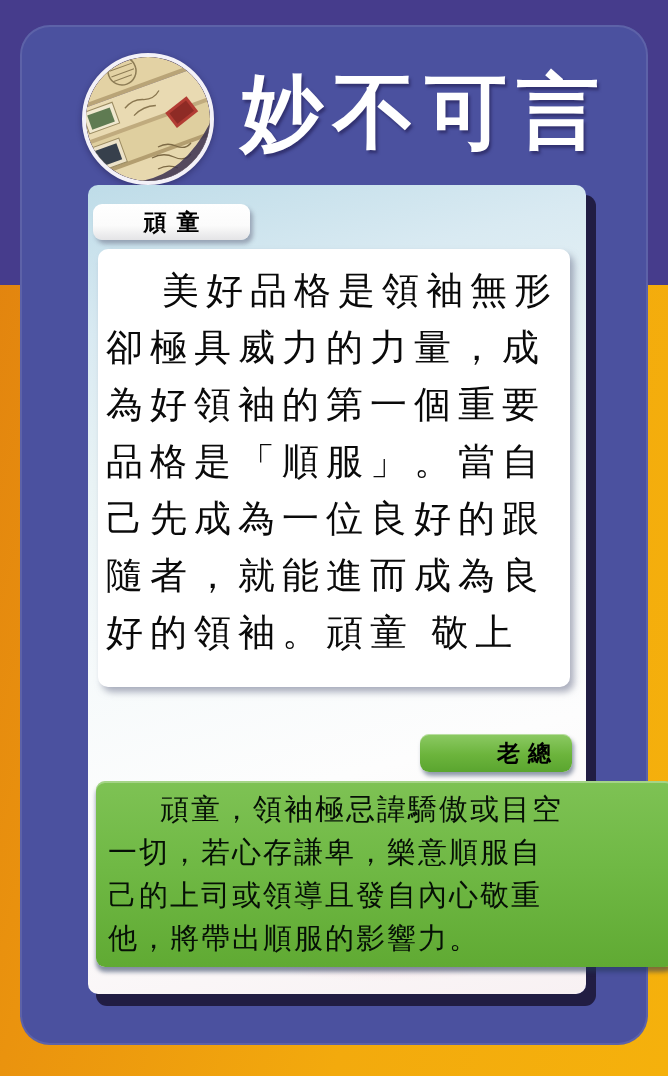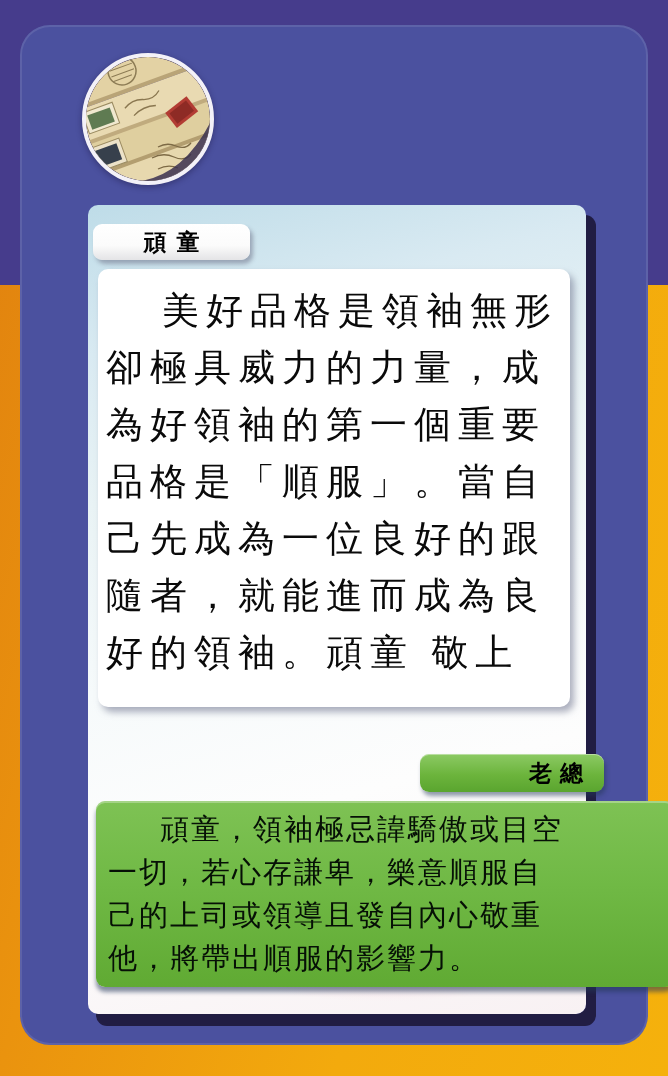--- a/index.html
+++ b/index.html
@@ -20,37 +20,37 @@
     box-shadow:0 2px 6px rgba(20,15,50,.4);
   }
   .avatar svg{display:block;width:124px;height:124px;}
   .title{
     position:absolute;left:180px;top:22px;width:450px;height:130px;
     margin:0;line-height:130px;text-align:center;
     font-size:82px;font-weight:bold;color:#ffffff;letter-spacing:10px;
     text-shadow:2px 3px 3px rgba(30,24,75,.55);white-space:nowrap;
   }
   .card{
-    position:absolute;left:68px;top:180px;width:498px;height:809px;border-radius:10px;
+    position:absolute;left:68px;top:160px;width:498px;height:809px;border-radius:10px;
     background:
       radial-gradient(closest-side at 60% 95%, rgba(246,212,220,.55), rgba(246,212,220,0) 70%),
       linear-gradient(165deg,#bedce8 0%,#d9eaf2 16%,#e9f3f5 32%,#f6fafb 52%,#fdfdfd 70%,#f8f1f3 100%);
     box-shadow:9px 11px 0 1px #211d43;
   }
   .tab{
     position:absolute;height:36px;line-height:36px;border-radius:9px;
     font-size:23px;font-weight:bold;color:#000;box-sizing:border-box;white-space:nowrap;
   }
   .tab-sender{
     left:5px;top:19px;width:157px;text-align:center;letter-spacing:10px;text-indent:10px;
     background:linear-gradient(180deg,#ffffff 0%,#fbfbfb 60%,#e4e4e6 100%);
     box-shadow:3px 4px 4px rgba(90,90,115,.45);
   }
   .tab-reply{
-    left:332px;top:549px;width:184px;height:38px;line-height:38px;
+    left:332px;top:549px;width:152px;height:38px;line-height:38px;
     text-align:right;padding-right:13px;letter-spacing:8px;
     background:linear-gradient(180deg,#8cca64 0%,#6cb43c 55%,#5aa52f 100%);
     box-shadow:2px 4px 4px rgba(35,55,90,.5), inset 0 1px 0 rgba(255,255,255,.4);
   }
   .msg-box{
     position:absolute;left:10px;top:64px;width:472px;height:438px;
     background:#ffffff;border-radius:10px;overflow:hidden;
     box-shadow:4px 5px 7px rgba(115,120,145,.6);
   }
   .msg-box p{
@@ -107,20 +107,21 @@
           <g transform="rotate(-38 95 55)">
             <rect x="82" y="46" width="27" height="19" fill="#b23c33"></rect>
             <rect x="85" y="49" width="21" height="13" fill="#8e2b25"></rect>
           </g>
           <path d="M72 90 q9 -5 18 -1 t15 -3 M66 101 q11 -6 22 -1 t17 -3 M72 112 q10 -5 20 -1" stroke="#7d6a45" stroke-width="1.3" fill="none"></path>
           <path d="M124 66 L124 124 L56 124 Q98 116 124 66 Z" fill="#3a3050" opacity="0.85"></path>
         </g>
       </svg>
     </div>
 
+    <h1 class="title">妙不可言</h1>
 
     <div class="card">
 
       <div class="tab tab-sender">頑童</div>
 
       <div class="msg-box">
         <p>美好品格是領袖無形
 卻極具威力的力量，成
 為好領袖的第一個重要
 品格是「順服」。當自

